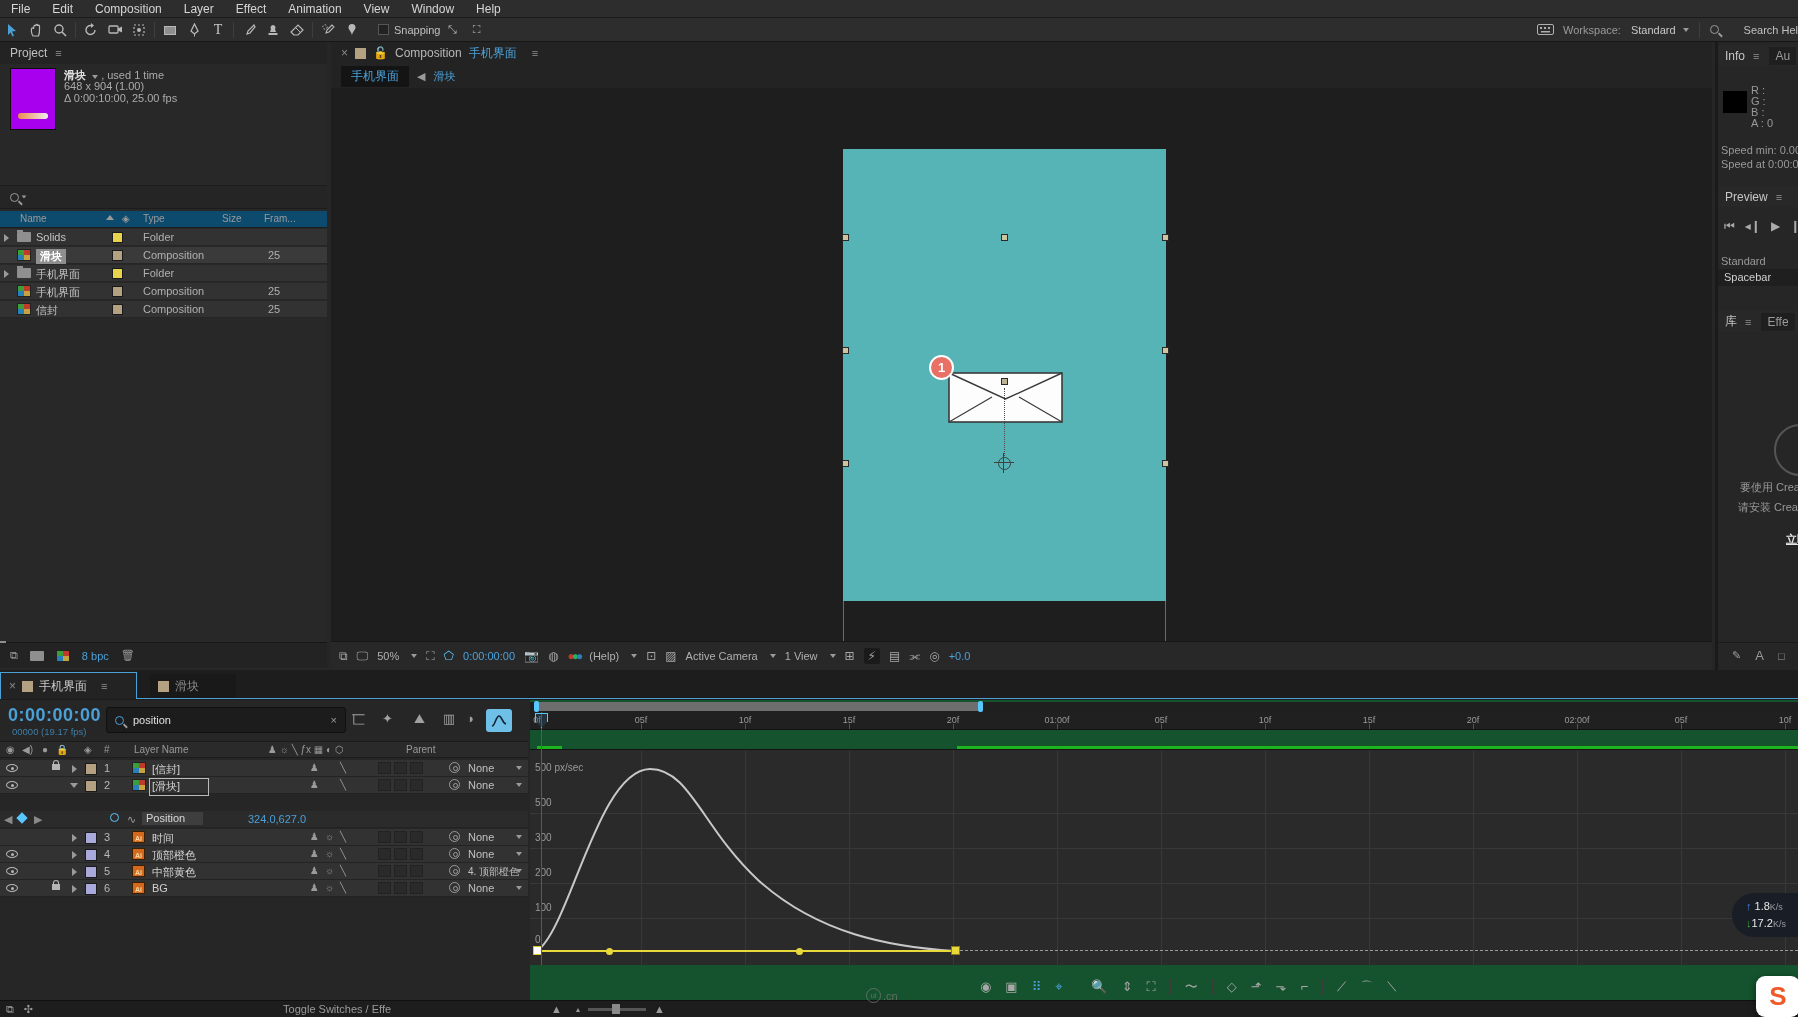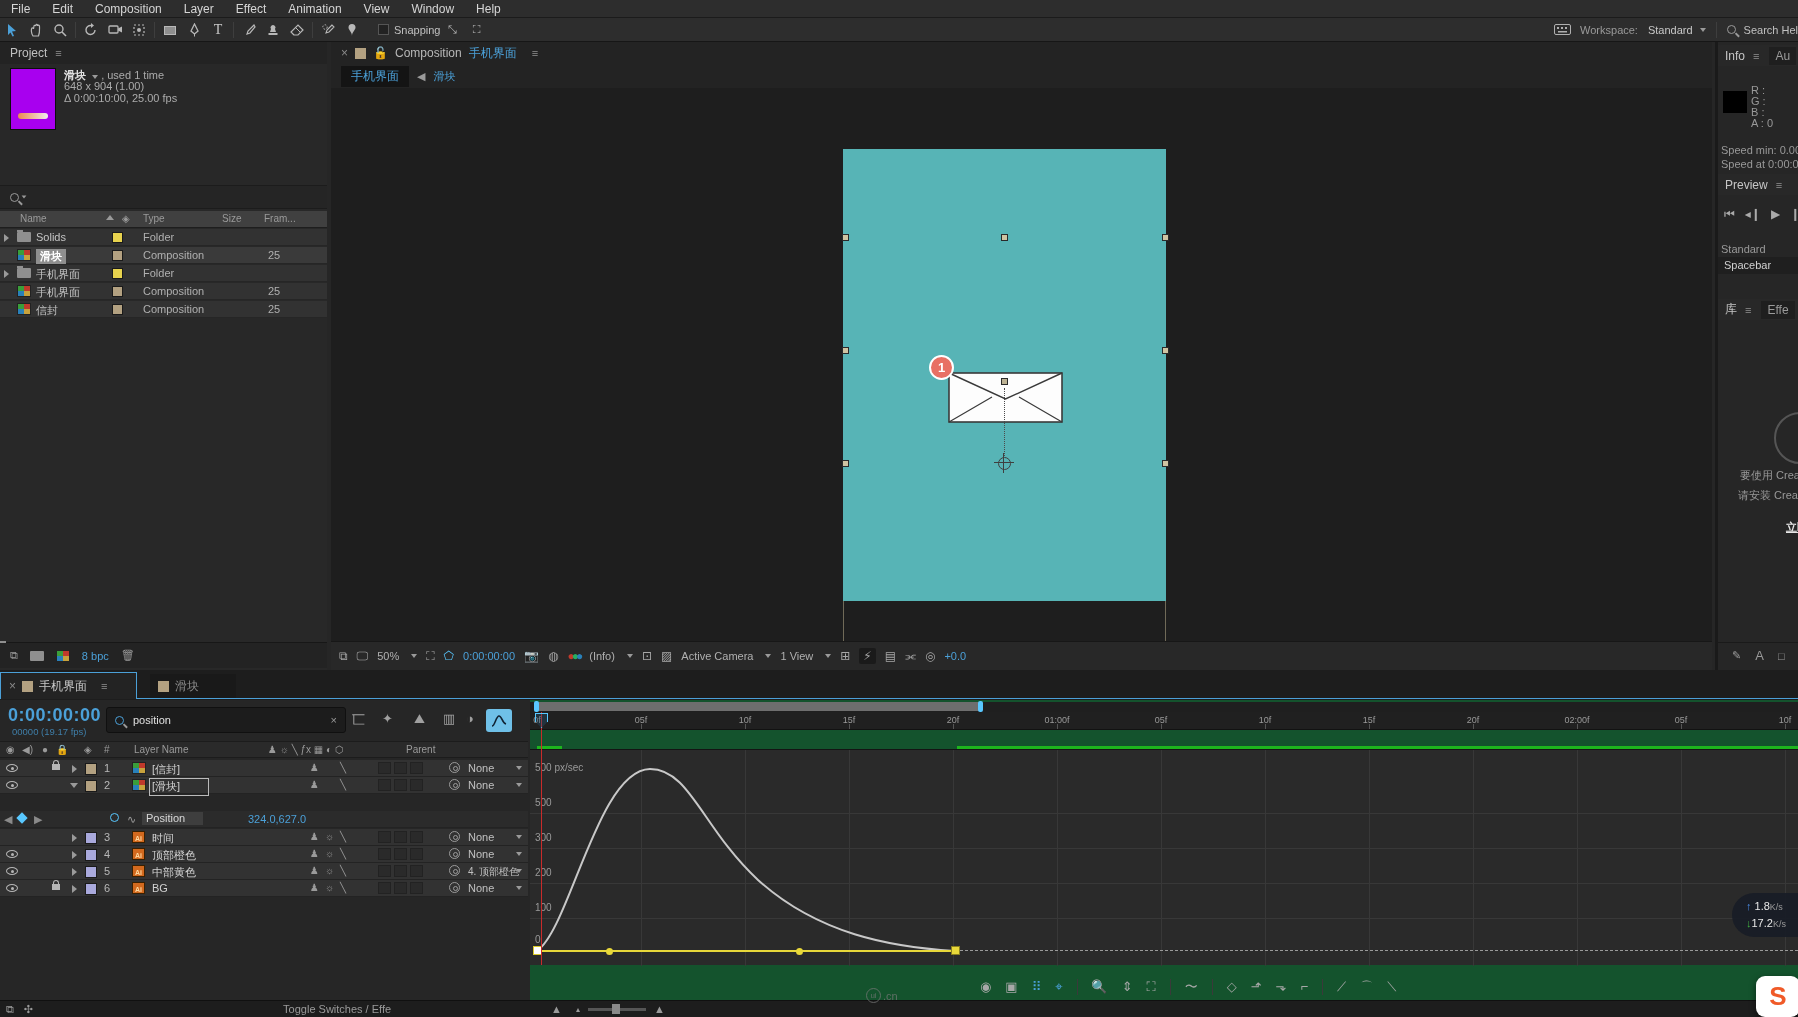--- a/index.html
+++ b/index.html
@@ -22,21 +22,21 @@
   .phead{height:22px;background:#232323;display:flex;align-items:center;padding-left:10px;color:#c0c0c0;font-size:12px}
   .hamb{color:#909090;margin-left:8px;font-size:11px}
   
   #project{left:0;top:42px;width:327px;height:628px;background:#282828}
   #proj-thumb{left:10px;top:68px;width:46px;height:62px;background:#a800ef;border:1px solid #0d0d0d}
   #proj-thumb .pill{position:absolute;left:7px;bottom:10px;width:30px;height:6px;border-radius:3px;background:linear-gradient(90deg,#ef8a4e,#efefef)}
   .pline{position:absolute;left:64px;color:#ababab;font-size:11px;white-space:nowrap}
   #psearch{left:0;top:185px;width:327px;height:24px;background:#252525;border-top:1px solid #1c1c1c;border-bottom:1px solid #1c1c1c;display:flex;align-items:center;padding-left:10px}
   .maglass{width:9px;height:9px;border:1.5px solid #9a9a9a;border-radius:50%;position:relative}
   .maglass:after{content:"";position:absolute;left:7px;top:8px;width:5px;height:1.5px;background:#9a9a9a;transform:rotate(45deg)}
-  #pcols{left:0;top:211px;width:327px;height:17px;background:#404040;border-bottom:1px solid #1e1e1e;color:#9a9a9a;font-size:10px}
+  #pcols{left:0;top:211px;width:327px;height:17px;background:#0c4a6e;border-bottom:1px solid #1e1e1e;color:#9a9a9a;font-size:10px}
   #pcols span{position:absolute;top:2px}
   .prow{position:absolute;left:0;width:327px;height:17px;background:#323232;border-bottom:1px solid #262626;font-size:11px;color:#c4c4c4}
   .prow .exp{position:absolute;left:4px;top:5px;width:0;height:0;border-left:5px solid #9a9a9a;border-top:4px solid transparent;border-bottom:4px solid transparent}
   .fold{position:absolute;left:17px;top:3px;width:14px;height:10px;background:#8f8f8f;border-radius:1px}
   .fold:before{content:"";position:absolute;left:0;top:-2px;width:6px;height:2px;background:#8f8f8f}
   .compicon{position:absolute;left:17px;top:2px;width:14px;height:12px;background:#555;border:1px solid #222;display:grid;grid-template-columns:6px 6px;grid-template-rows:5px 5px}
   .compicon i:nth-child(1){background:#3a9e3a}.compicon i:nth-child(2){background:#c0392b}
   .compicon i:nth-child(3){background:#2980b9}.compicon i:nth-child(4){background:#c8a23c}
   .pname{position:absolute;left:36px;top:2px}
   .sw{position:absolute;left:112px;top:3px;width:11px;height:11px;border:1px solid #1a1a1a}
@@ -235,21 +235,21 @@
         <rect x="7" y="3" width="2" height="2" fill="#b0b0b0"></rect>
         <rect x="11" y="3" width="2" height="2" fill="#b0b0b0"></rect>
         <rect x="4" y="7" width="9" height="1.5" fill="#b0b0b0"></rect>
       </svg>
     </div>
   <span style="color:#9a9a9a;margin-left:6px">Workspace:</span>
   <span style="color:#c8c8c8;margin:0 4px 0 10px">Standard</span>
   <span class="caret"></span>
   <div class="tsep" style="margin:0 10px"></div>
   <span class="maglass"></span>
-  <span style="margin-left:8px;color:#c0c0c0;white-space:nowrap">Search Hel</span>
+  <span style="margin-left:25px;color:#c0c0c0;white-space:nowrap">Search Hel</span>
 </div>
 
 <div id="project" class="abs panel">
   <div class="phead">
     <span>Project</span>
     <span class="hamb">≡</span>
   </div>
 </div>
 <div id="proj-thumb" class="abs">
     <div class="pill"></div>
@@ -381,21 +381,21 @@
     <span class="vic">⧉</span>
     <span class="vic">🖵</span>
     <span>50%</span>
       <span class="caret"></span>
     <span class="vic">⛶</span>
     <span class="vic" style="color:#59c8ff">⬠</span>
     <span class="blue">0:00:00:00</span>
     <span class="vic">📷</span>
     <span class="vic">◍</span>
     <span class="vic" style="letter-spacing:-3px"><i style="color:#c0392b">●</i><i style="color:#27ae60">●</i><i style="color:#2980b9">●</i></span>
-    <span>(Info)</span>
+    <span>(Help)</span>
       <span class="caret"></span>
     <span class="vic">⊡</span>
     <span class="vic">▨</span>
     <span>Active Camera</span>
       <span class="caret"></span>
     <span>1 View</span>
       <span class="caret"></span>
     <span class="vic">⊞</span>
     <span class="vic" style="background:#1a1a1a;padding:1px 4px;border-radius:2px">⚡</span>
     <span class="vic">▤</span>
@@ -413,21 +413,21 @@
   </div>
   <div style="position:relative;height:100px">
     <div class="abs" style="left:5px;top:25px;width:24px;height:22px;background:#000;border:1px solid #000"></div>
     <div class="abs gray" style="left:33px;top:18px">R :</div>
     <div class="abs gray" style="left:33px;top:29px">G :</div>
     <div class="abs gray" style="left:33px;top:40px">B :</div>
     <div class="abs gray" style="left:33px;top:51px">A : 0</div>
     <div class="abs gray" style="left:3px;top:78px;white-space:nowrap">Speed min: 0.00</div>
     <div class="abs gray" style="left:3px;top:92px;white-space:nowrap">Speed at 0:00:0</div>
   </div>
-  <div class="rsec-head" style="margin-top:8px">
+  <div class="rsec-head" style="margin-top:20px">
     <span>Preview</span>
       <span class="hamb">≡</span>
   </div>
   <div style="position:relative;height:96px">
     <div class="abs" style="left:6px;top:12px;display:flex;gap:10px;color:#aaa;font-size:12px">
       <span>⏮</span>
       <span>◂❙</span>
       <span>▶</span>
       <span>❙</span>
     </div>

